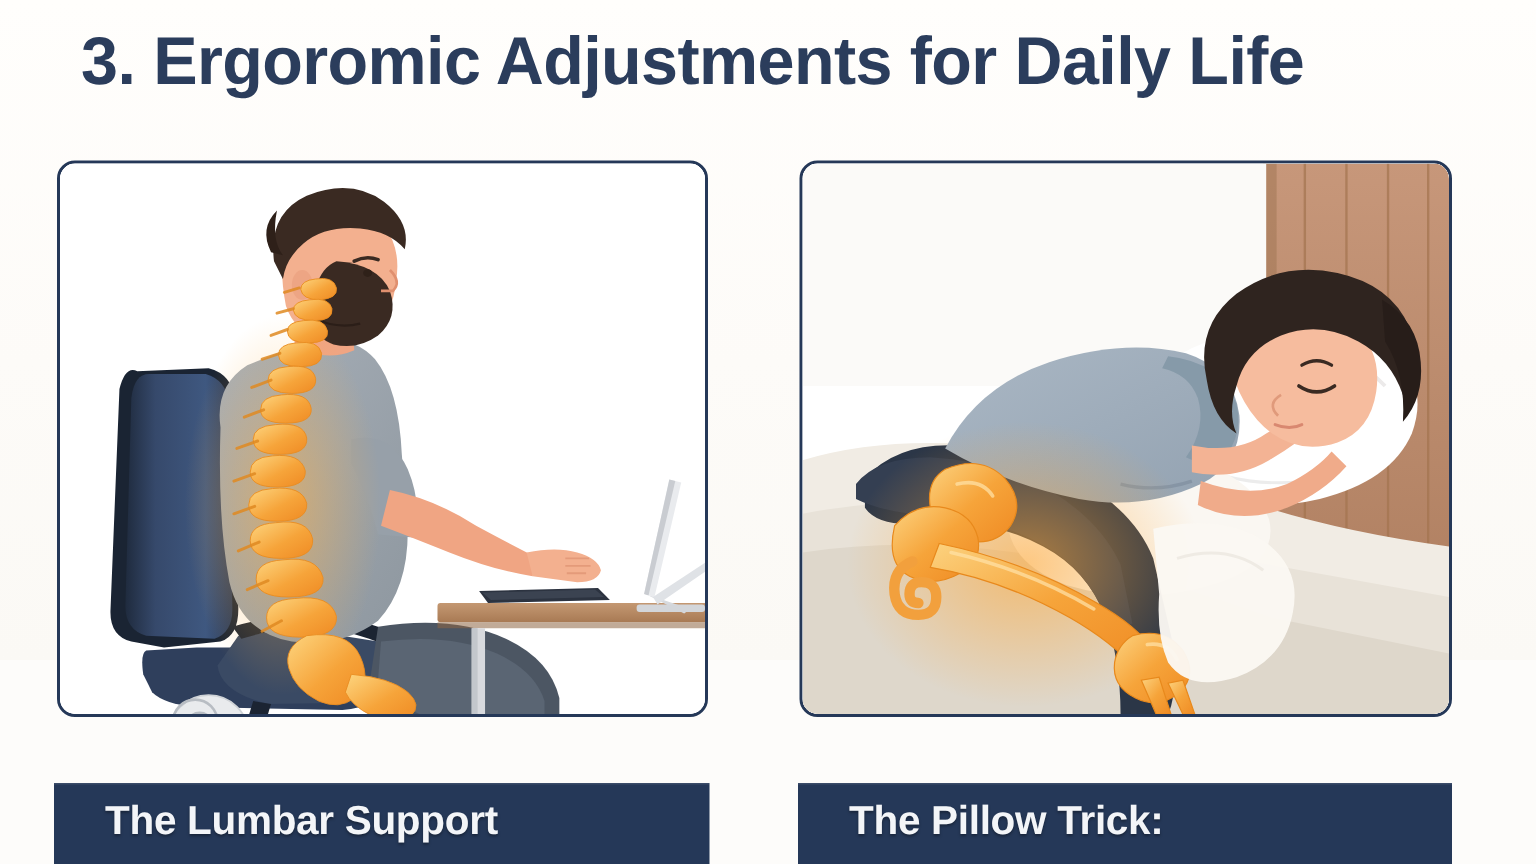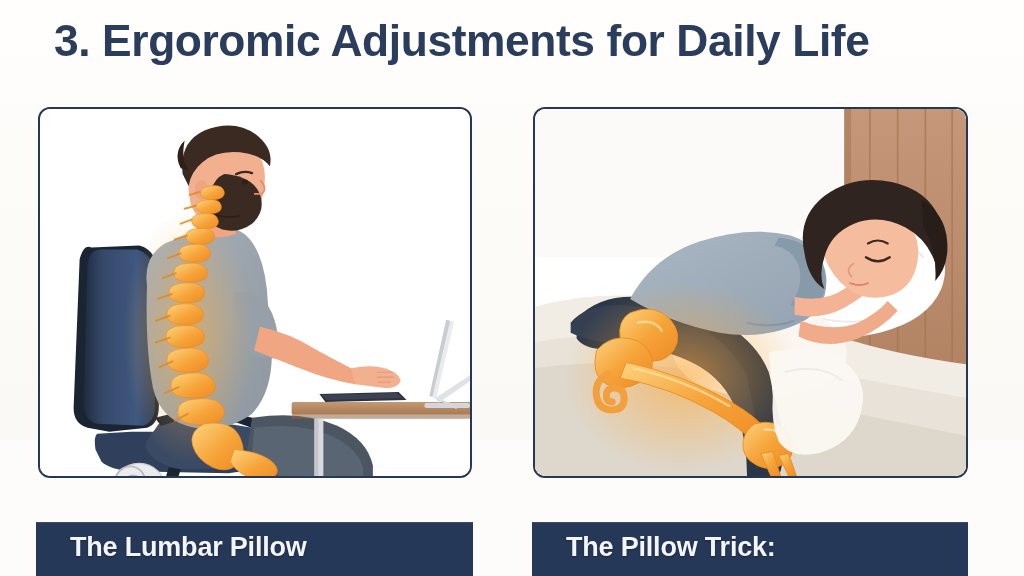--- a/index.html
+++ b/index.html
@@ -347,20 +347,20 @@
 
           <path d="M236 246 Q282 236 310 254 Q336 272 330 302 Q324 334 292 346
                    Q260 356 246 336 Q238 318 240 290 Z" fill="#fbf8f3" opacity="0.96"></path>
           <path d="M252 266 Q286 256 310 274" stroke="#efebe4" stroke-width="2" fill="none"></path>
         </g>
       </svg>
     </div>
   </div>
 
   <div class="caption-bar" id="caption-left">
-    <div class="caption-text">The Lumbar Pillow</div>
+    <div class="caption-text">The Lumbar Support</div>
   </div>
 
   <div class="caption-bar" id="caption-right">
     <div class="caption-text">The Pillow Trick:</div>
   </div>
 
 </div>
 
 </body></html>

